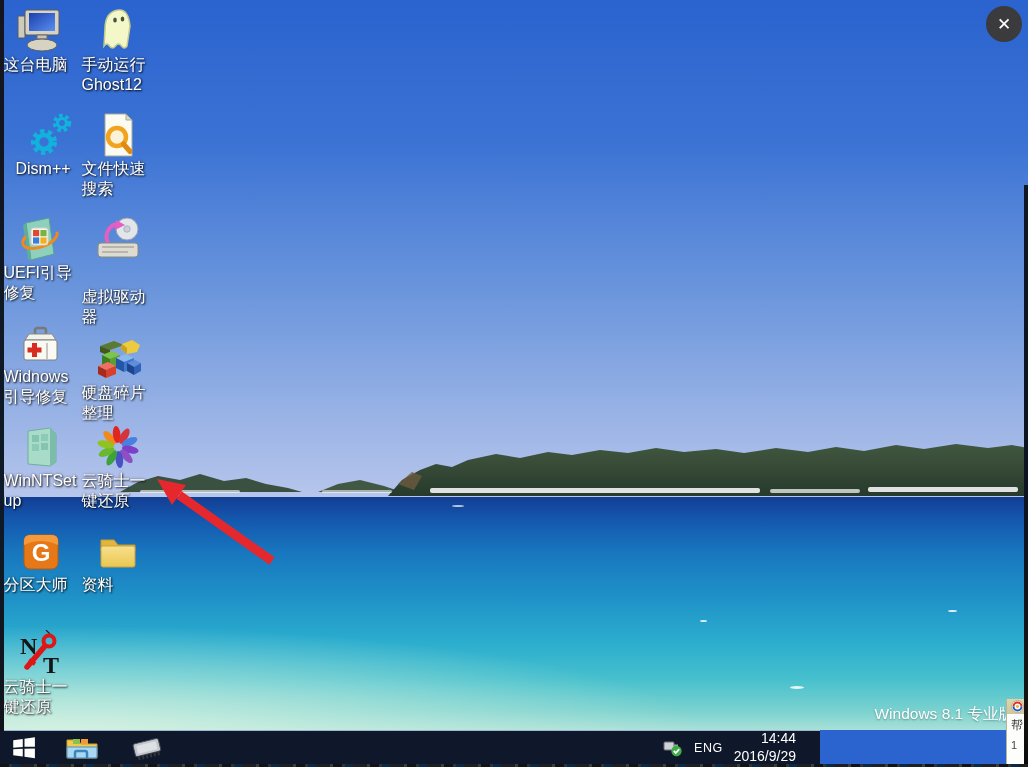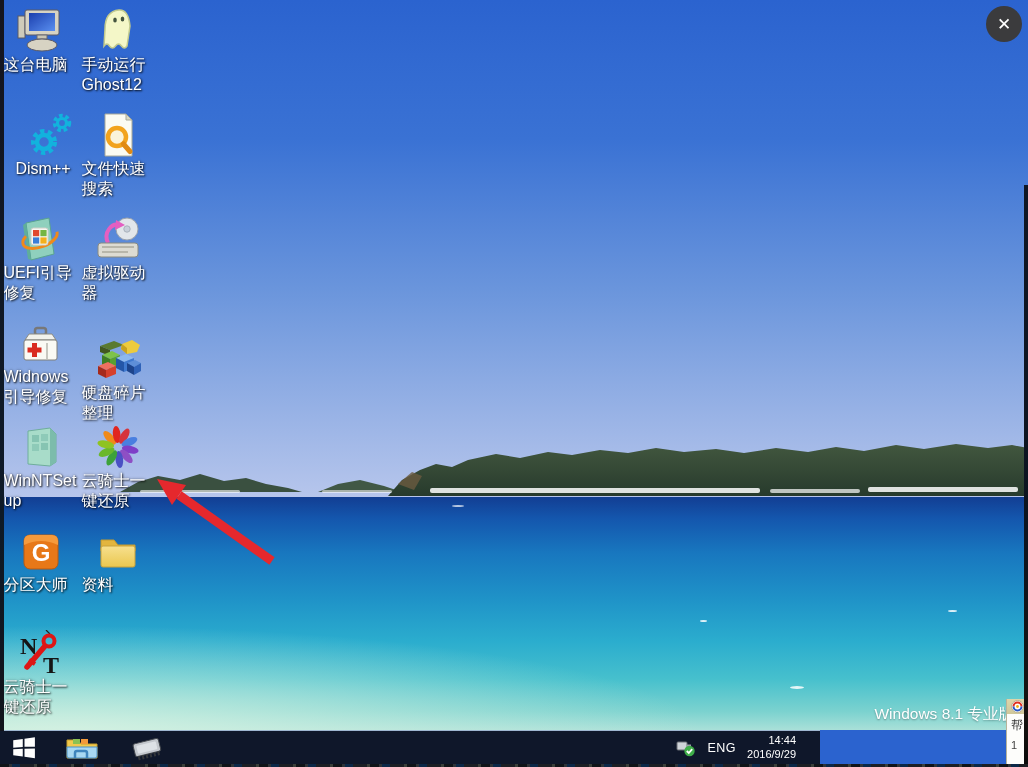--- a/index.html
+++ b/index.html
@@ -28,21 +28,21 @@
   
   .watermark{position:absolute;right:14px;top:704px;font-size:15.5px;color:#fff;white-space:nowrap;
     text-shadow:0 1px 2px rgba(0,0,0,.35);z-index:5;}
 
   
   .taskbar{position:absolute;left:0;top:730px;width:820px;height:34px;background:#0f172a;
     border-top:1px solid rgba(185,212,238,.85);box-sizing:border-box;z-index:5;}
   .tb-btn{position:absolute;display:flex;align-items:center;justify-content:center;}
   .tray{position:absolute;right:24px;top:0;height:100%;display:flex;align-items:center;gap:11px;z-index:2;}
   .tray-lang{color:#fff;font-size:12.5px;letter-spacing:.5px;}
-  .tray-clock{color:#fff;font-size:11px;line-height:1.25;text-align:right;}
+  .tray-clock{color:#fff;font-size:14px;line-height:1.25;text-align:right;}
   .bottom-noise{position:absolute;left:0;top:764px;width:1028px;height:3px;z-index:9;
     background:repeating-linear-gradient(90deg,#101418 0 9px,#2e3338 9px 12px,#0b2848 12px 20px,#1c1f24 20px 34px,#3a3f3a 34px 37px);}
 
   
   .edge-left{position:absolute;left:0;top:0;width:4px;height:731px;z-index:8;
     background:linear-gradient(180deg,#15151f 0%,#101824 40%,#0e1a28 70%,#11131a 100%);}
   .edge-right{position:absolute;left:1024px;top:185px;width:4px;height:582px;z-index:8;
     background:linear-gradient(180deg,#0f1624 0%,#0c1420 60%,#161310 90%,#0a0a0a 100%);}
 
   
@@ -149,21 +149,21 @@
         <rect x="15" y="12" width="17" height="17" rx="2.5" fill="#f7f7f2" stroke="#cfd0c8"></rect>
         <rect x="17" y="14" width="6.2" height="6.2" fill="#e1492f"></rect>
         <rect x="24.4" y="14" width="6.2" height="6.2" fill="#74b643"></rect>
         <rect x="17" y="21.4" width="6.2" height="6.2" fill="#3a7ed8"></rect>
         <rect x="24.4" y="21.4" width="6.2" height="6.2" fill="#f3b01c"></rect>
       </svg>
     </span>
     <span class="icon-label">UEFI引导修复</span>
   </div>
 
-  <div class="icon-cell" style="left:80px;top:216px;">
+  <div class="icon-cell" style="left:80px;top:216px;gap:24px;">
     <span class="icon-art">
       <svg width="48" height="46" viewBox="0 0 48 46">
         <circle cx="33" cy="13" r="11" fill="#e2e6ea" stroke="#9aa2ac"></circle>
         <circle cx="33" cy="13" r="3.2" fill="#c7cfd8" stroke="#aab2bc"></circle>
         <path d="M14 27 C9 16 18 7 25 9" fill="none" stroke="#e45fc1" stroke-width="4"></path>
         <path d="M22 4 L31 9 L21 14 Z" fill="#e45fc1"></path>
         <rect x="4" y="27" width="40" height="14" rx="3" fill="#dddbd2" stroke="#8a8a80"></rect>
         <line x1="8" y1="31" x2="40" y2="31" stroke="#b8b6aa" stroke-width="2"></line>
         <line x1="8" y1="36" x2="34" y2="36" stroke="#b8b6aa" stroke-width="2"></line>
       </svg>

